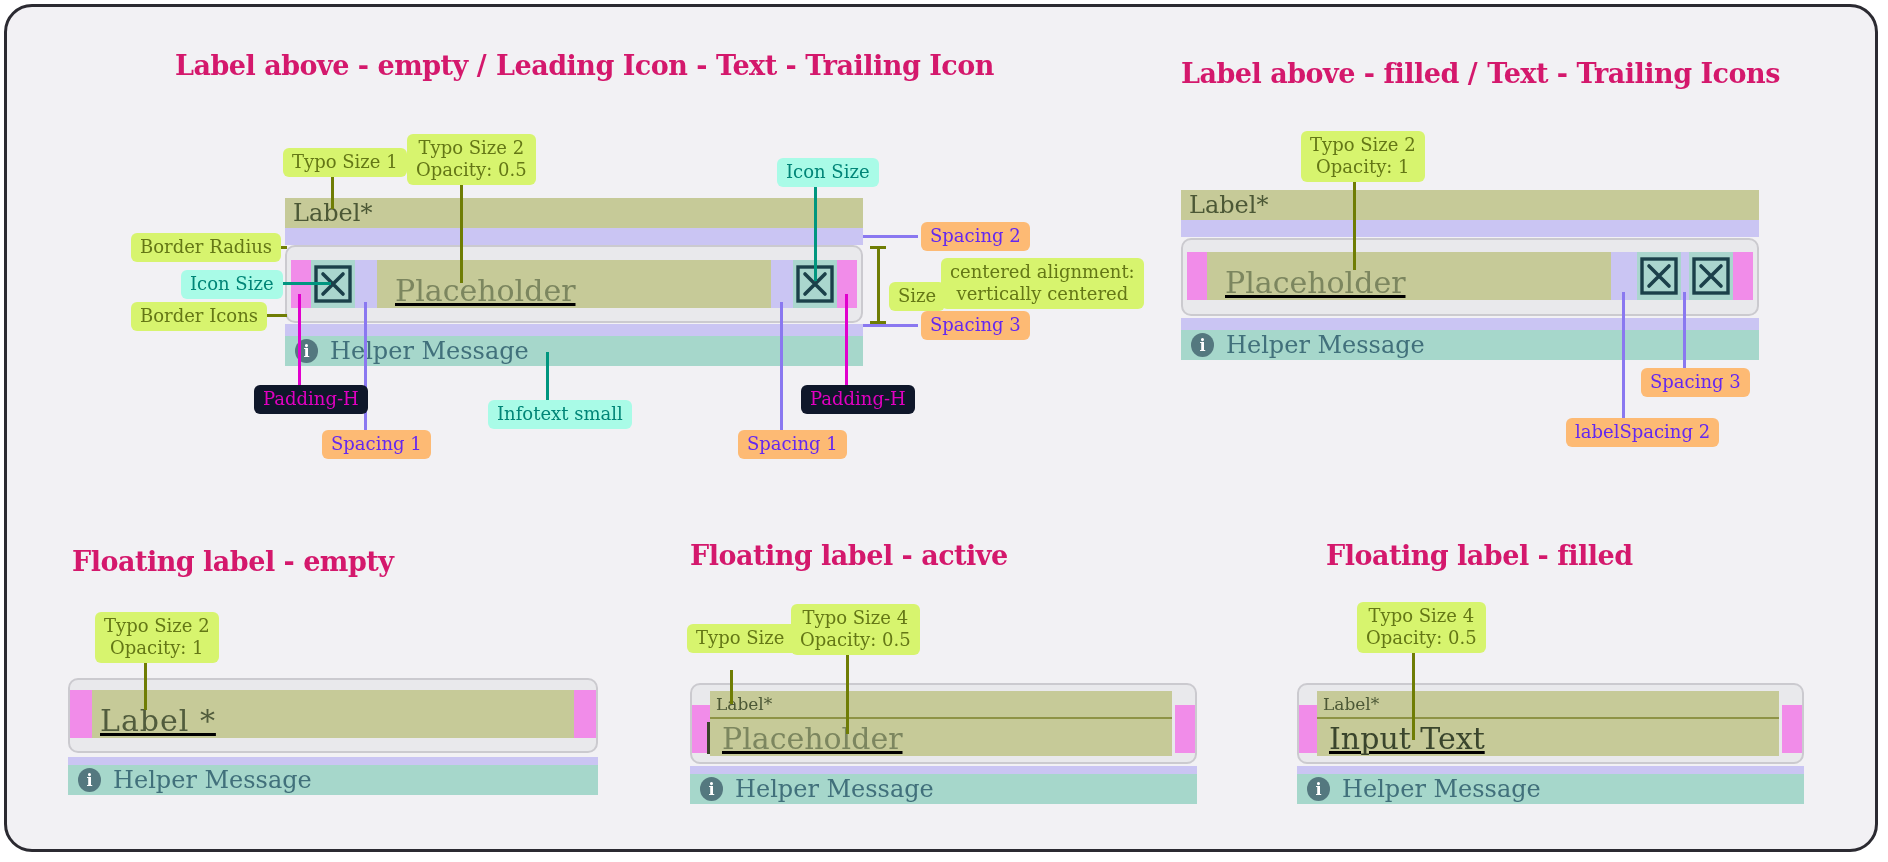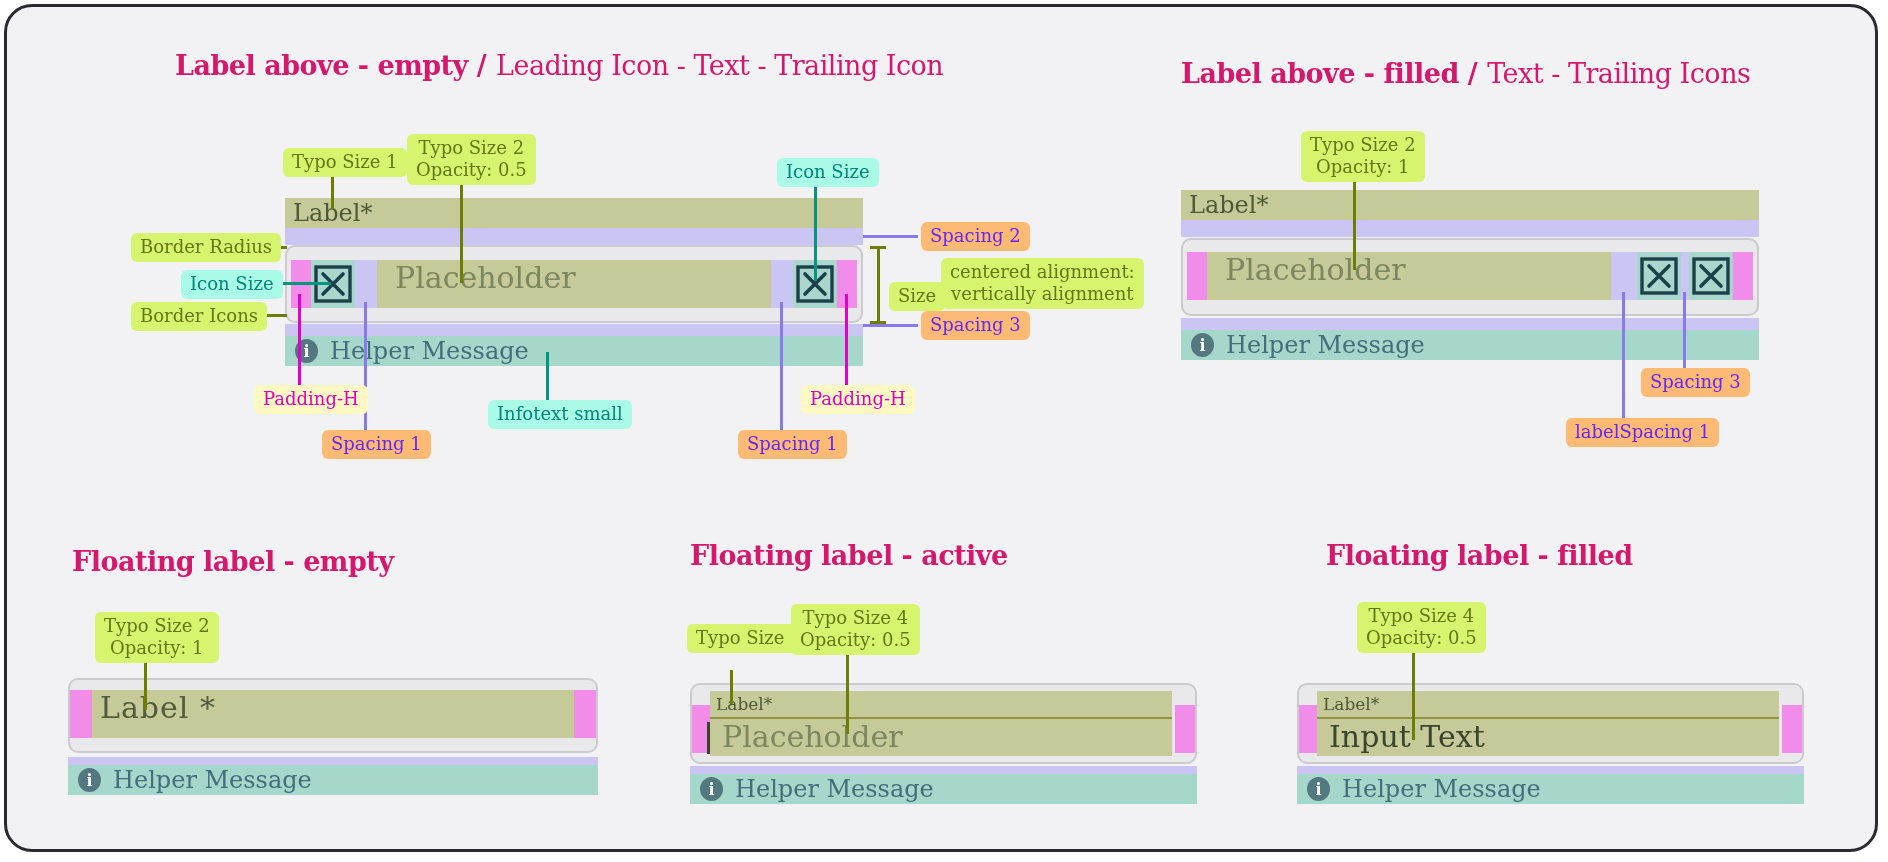--- a/index.html
+++ b/index.html
@@ -8,31 +8,31 @@
     font-family:"DejaVu Serif", serif;overflow:hidden;
   }
   .frame{
     position:absolute;left:4px;top:4px;width:1874px;height:848px;
     background:#f2f1f4;border:3px solid #2b2a31;border-radius:28px;box-sizing:border-box;
   }
   .title{
     position:absolute;font-size:27px;font-weight:bold;color:#d4186c;
     white-space:nowrap;letter-spacing:-0.5px;
   }
-  .title .tr{font-weight:normal;margin-left:10px;}
+  .title .tr{font-weight:bold;margin-left:10px;}
   .bar{position:absolute;}
   .khaki{background:#c6ca98;}
   .lav{background:#cac5f3;}
   .pinkpad{background:#f18ce9;}
   .inputbox{
     position:absolute;background:#e9e9ec;border:2px solid #cbcacf;
     border-radius:10px;box-sizing:border-box;
   }
   .lblrow{display:flex;align-items:center;padding-left:8px;box-sizing:border-box;}
-  .phrow{display:flex;align-items:flex-start;padding-left:18px;box-sizing:border-box;}
+  .phrow{display:flex;align-items:flex-end;padding-left:18px;box-sizing:border-box;text-decoration:underline;}
   .label-text{color:#4c5836;font-size:24px;}
   .label-sm{color:#4c5836;font-size:17px;}
   .label-big{color:#515c3d;font-size:30px;letter-spacing:1px;}
   .ph-text{color:#7c865f;font-size:30px;}
   .fill-text{color:#3a452d;font-size:30px;}
   .divider{position:absolute;background:#8e9346;}
   .cursor{position:absolute;background:#39422a;}
   .xwrap{position:absolute;background:#aad6ce;display:flex;align-items:center;justify-content:center;}
   .helper{
     position:absolute;background:#a6d7cb;display:flex;align-items:center;gap:12px;
@@ -43,21 +43,21 @@
     font-size:16px;font-weight:bold;display:flex;align-items:center;justify-content:center;
     flex:none;
   }
   .pill{
     position:absolute;font-size:18px;line-height:1.22;padding:3px 9px 4px;
     border-radius:6px;white-space:nowrap;text-align:center;
   }
   .py{background:#d7f46e;color:#647716;}
   .pc{background:#a9fbe7;color:#008577;}
   .pp{background:#fdba74;color:#6428f0;}
-  .pm{background:#fef9c3;color:#e000c0;}
+  .pm{background:#0f172a;color:#e000c0;}
   .c2{text-align:center;}
   .pill .l{display:block;}
   .ln{position:absolute;}
   .olv{background:#6f7d04;}
   .tl{background:#00967f;}
   .pl{background:#8a78f0;}
   .ml{background:#e100cd;}
 </style>
 </head>
 <body>
@@ -122,21 +122,21 @@
     <span class="l">Opacity: 0.5</span>
   </div>
   <div class="pill pc" style="left:777px;top:158px">Icon Size</div>
   <div class="pill py" style="left:131px;top:233px">Border Radius</div>
   <div class="pill pc" style="left:181px;top:270px">Icon Size</div>
   <div class="pill py" style="left:131px;top:302px">Border Icons</div>
   <div class="pill pp" style="left:921px;top:222px">Spacing 2</div>
   <div class="pill py" style="left:889px;top:282px">Size</div>
   <div class="pill py c2" style="left:941px;top:258px">
     <span class="l">centered alignment:</span>
-    <span class="l">vertically alignment</span>
+    <span class="l">vertically centered</span>
   </div>
   <div class="pill pp" style="left:921px;top:311px">Spacing 3</div>
   <div class="pill pm" style="left:254px;top:385px">Padding-H</div>
   <div class="pill pp" style="left:322px;top:430px">Spacing 1</div>
   <div class="pill pc" style="left:488px;top:400px">Infotext small</div>
   <div class="pill pp" style="left:738px;top:430px">Spacing 1</div>
   <div class="pill pm" style="left:801px;top:385px">Padding-H</div>
 </div>
 
 <div>
@@ -176,21 +176,21 @@
 
   <div class="ln olv" style="left:1353px;top:176px;width:3px;height:94px"></div>
   <div class="ln pl" style="left:1622px;top:292px;width:3px;height:126px"></div>
   <div class="ln pl" style="left:1683px;top:292px;width:3px;height:76px"></div>
 
   <div class="pill py c2" style="left:1301px;top:131px">
     <span class="l">Typo Size 2</span>
     <span class="l">Opacity: 1</span>
   </div>
   <div class="pill pp" style="left:1641px;top:368px">Spacing 3</div>
-  <div class="pill pp" style="left:1566px;top:418px">labelSpacing 1</div>
+  <div class="pill pp" style="left:1566px;top:418px">labelSpacing 2</div>
 </div>
 
 <div>
   <div class="title" style="left:72px;top:546px">
     <span class="tb">Floating label - empty</span>
   </div>
 
   <div class="inputbox" style="left:68px;top:678px;width:530px;height:75px"></div>
   <div class="bar pinkpad" style="left:70px;top:690px;width:22px;height:48px"></div>
   <div class="bar khaki phrow" style="left:92px;top:690px;width:482px;height:48px;padding-left:8px">

